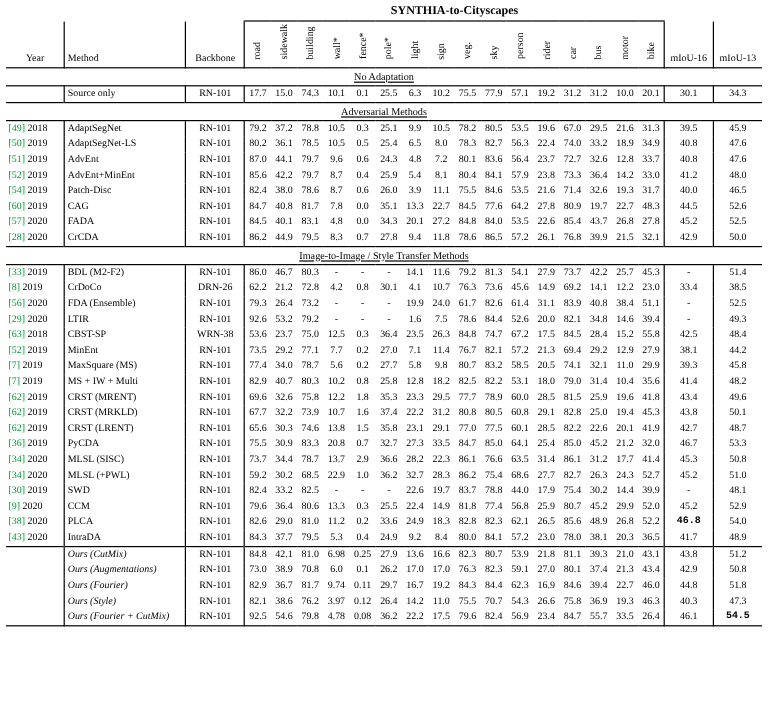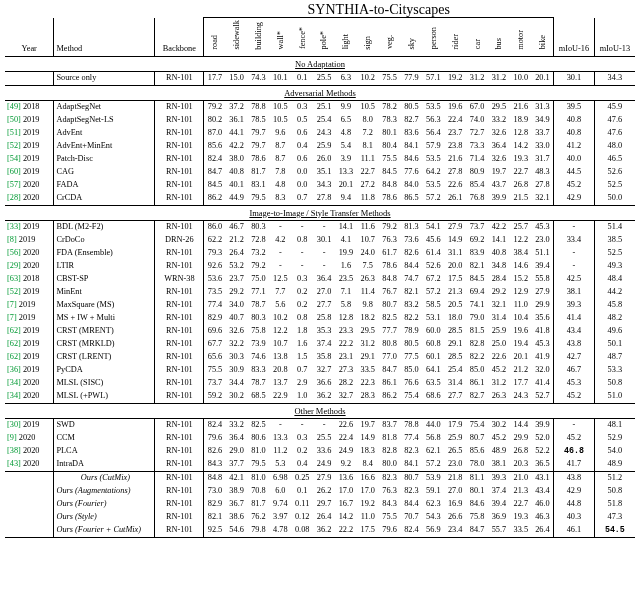--- a/index.html
+++ b/index.html
@@ -2,27 +2,27 @@
 <html style="--cite-color: #009933;"><head>
 <meta charset="utf-8">
 <style>
   html,body{margin:0;padding:0;background:#fff;}
   body{width:640px;height:606px;overflow:hidden;font-family:"Liberation Serif",serif;color:#000;}
   .page{padding:4px 5px 0 5px;}
   table{border-collapse:collapse;table-layout:fixed;width:630px;margin:0 auto;}
   td{font-size:8.3px;line-height:10px;padding:1.5px 0;text-align:center;white-space:nowrap;overflow:hidden;vertical-align:middle;}
   .ta-l{text-align:left;padding-left:2px;}
   .vr{border-right:0.6px solid #000;}
-  .title-cell{font-weight:normal;font-size:14px;border-bottom:0.6px solid #000;padding:1px 0 2px 0;}
+  .title-cell{font-weight:bold;font-size:10px;border-bottom:0.6px solid #000;padding:1px 0 2px 0;}
   tr.colhead td{border-bottom:0.8px solid #000;vertical-align:bottom;font-size:8.3px;}
   td.rot{vertical-align:bottom;padding:0;}
   .vtext{display:inline-block;writing-mode:vertical-rl;transform:rotate(180deg);line-height:1.1;padding:3px 0 2px 0;font-size:8.3px;}
   tr.section-row td{border-top:0.8px solid #000;border-bottom:0.8px solid #000;font-size:8.5px;padding:2px 0;text-decoration:underline;}
   tbody tr:last-child td{border-bottom:0.9px solid #000;}
-  tr.rule-top td{border-top:0.8px solid #000;text-align:center;}
+  tr.rule-top td{border-top:0.8px solid #000;}
   .cite{color:var(--cite-color,#009933);}
   .it{font-style:italic;}
   .b{font-weight:bold;font-family:Liberation Mono, monospace;}
   .caption{font-size:9.6px;line-height:1.4;text-align:justify;margin:9px 6px 0 6px;}
 </style>
 </head>
 <body>
 
 <div class="page">
   <table id="results-table">
@@ -611,23 +611,20 @@
           <td>75.4</td>
           <td>68.6</td>
           <td>27.7</td>
           <td>82.7</td>
           <td>26.3</td>
           <td>24.3</td>
           <td class="vr">52.7</td>
           <td class="vr">45.2</td>
           <td>51.0</td>
         </tr>
-        <tr class="section-row">
-          <td colspan="21">Other Methods</td>
-        </tr>
         <tr>
           <td class="vr ta-l"><span class="cite">[30]</span> 2019</td>
           <td class="vr ta-l">SWD</td>
           <td class="vr">RN-101</td>
           <td>82.4</td>
           <td>33.2</td>
           <td>82.5</td>
           <td>-</td>
           <td>-</td>
           <td>-</td>

